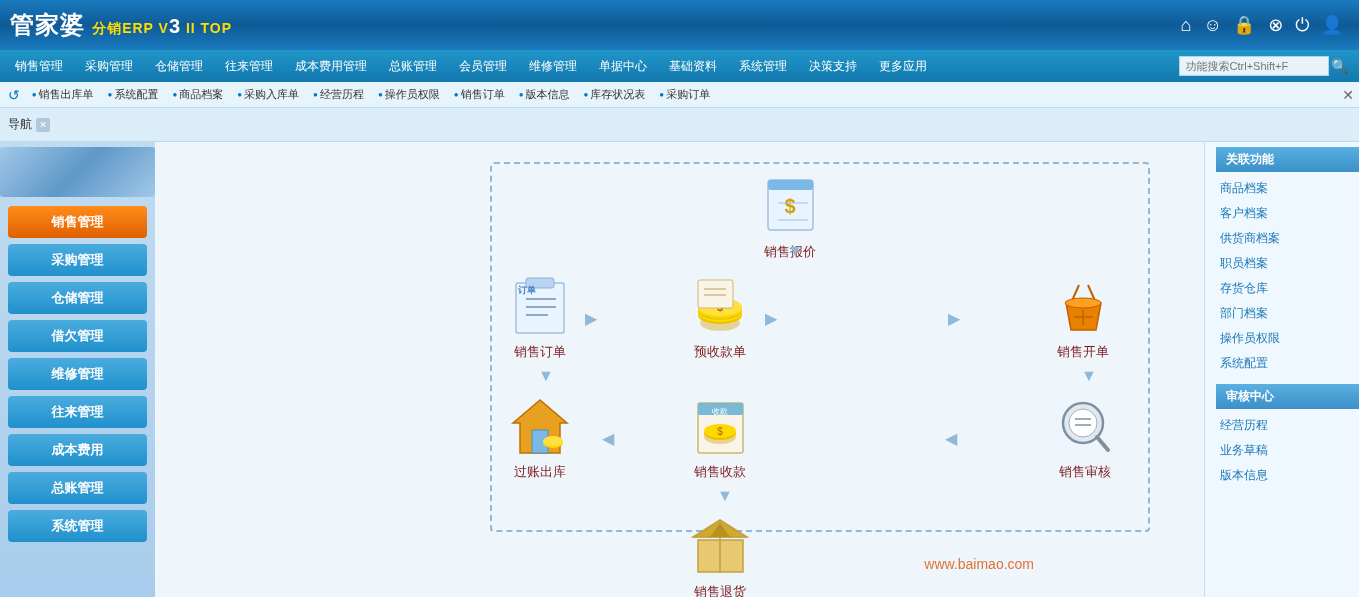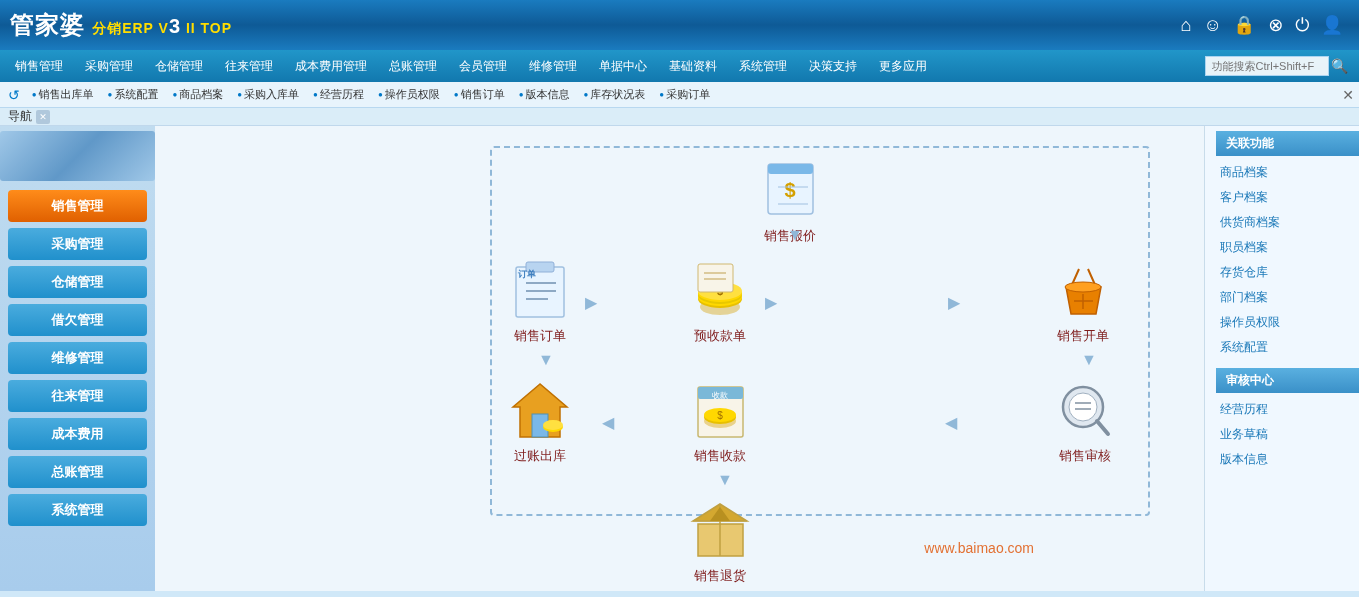--- a/index.html
+++ b/index.html
@@ -93,21 +93,21 @@
       position: absolute;
       right: 5px;
       color: #666;
       font-size: 14px;
       cursor: pointer;
     }
 
     
     #nav-label {
       background: #daedf8;
-      height: 18px;
+      height: 34px;
       display: flex;
       align-items: center;
       padding: 0 8px;
       border-bottom: 1px solid #c0d8ec;
       font-size: 12px;
       color: #333;
       gap: 4px;
     }
     .nav-label-close {
       display: inline-block;
@@ -273,21 +273,21 @@
   <div class="nav-item">成本费用管理</div>
   <div class="nav-item">总账管理</div>
   <div class="nav-item">会员管理</div>
   <div class="nav-item">维修管理</div>
   <div class="nav-item">单据中心</div>
   <div class="nav-item">基础资料</div>
   <div class="nav-item">系统管理</div>
   <div class="nav-item">决策支持</div>
   <div class="nav-item">更多应用</div>
   <div id="search-bar">
-    <input id="search-input" type="text" style="border: 1px solid rgb(170, 212, 240); padding: 3px 6px; font-size: 11px; color: rgb(153, 153, 153); width: 124px; background: rgba(255, 255, 255, 0.9);" placeholder="功能搜索Ctrl+Shift+F">
+    <input id="search-input" type="text" style="border: 1px solid rgb(170, 212, 240); padding: 3px 6px; font-size: 11px; color: rgb(153, 153, 153); width: 150px; background: rgba(255, 255, 255, 0.9);" placeholder="功能搜索Ctrl+Shift+F">
     <span style="color:white;margin-left:3px;font-size:14px;">🔍</span>
   </div>
 </div>
 
 <div id="tabs-bar">
   <span style="color:#0078c8;font-size:14px;margin-right:4px;">↺</span>
   <div class="tab-item">
       <span class="tab-dot">●</span>
       <span>销售出库单</span>
     </div>

